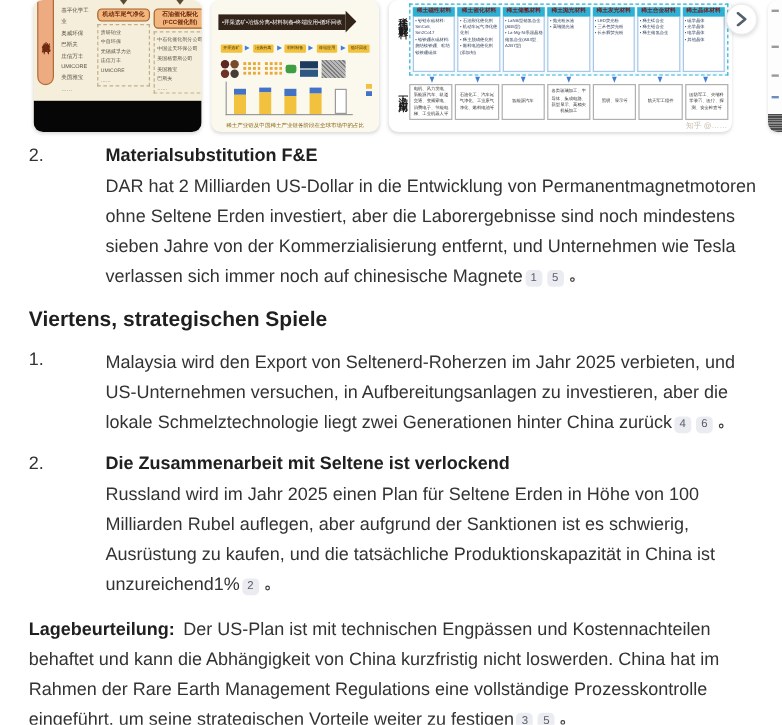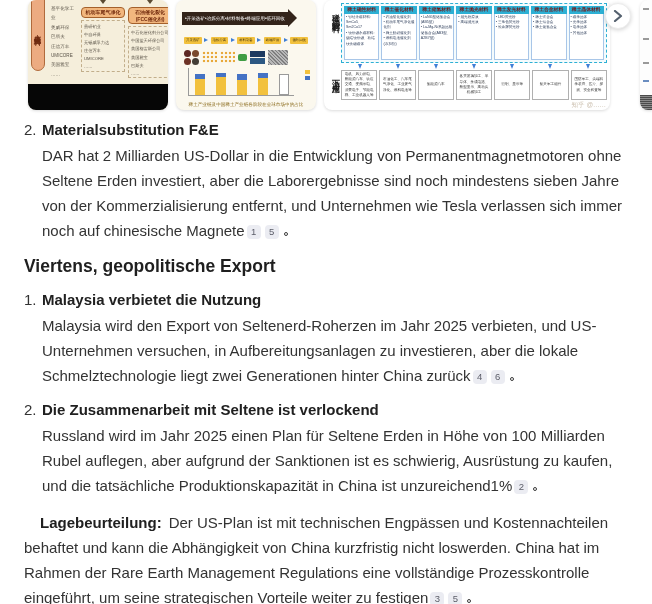--- a/index.html
+++ b/index.html
@@ -100,27 +100,27 @@
 
   
   .nextbtn { position:absolute; left:605px; top:3px; width:26px; height:26px; border-radius:50%;
              background:#fff; border:1px solid #ececec; box-shadow:0 1px 4px rgba(0,0,0,.18);
              display:flex; align-items:center; justify-content:center; cursor:pointer; }
 
   
   .content { padding:10px 20px 0 24px; color:#333; }
   .list-item { display:flex; margin-bottom:12px; }
   .num { width:18px; flex:0 0 18px; font-size:15px; line-height:20px; color:#333; }
-  .item-body { flex:1; max-width:590px; }
+  .item-body { flex:1; max-width:590px;margin-left:46px; }
   .item-title { font-size:15px; font-weight:bold; color:#202020; line-height:20px; margin-bottom:3px; }
   .para { font-size:15px; line-height:25px; color:#333; }
   h2.section { font-size:17.5px; font-weight:bold; color:#1f1f1f; line-height:22px;
                margin:2px 0 13px 0; }
   .assessment { margin-top:2px; max-width:608px; }
-  .bold-label { font-weight:bold; color:#202020; margin-right:7px;margin-left:16px; }
+  .bold-label { font-weight:bold; color:#202020; margin-right:7px; }
   .cite { display:inline-block; min-width:14px; height:14px; line-height:14px; text-align:center;
           background:#ebecf2; color:#5b5d68; font-size:9.5px; border-radius:4px;
           margin:0 2px; padding:0 2px; vertical-align:1px; cursor:pointer; }
   .cn-period { display:inline-block; width:4px; height:4px; border:1.3px solid #3c3c3c;
                border-radius:50%; margin-left:3px; }
 </style>
 </head>
 <body>
 
 <div class="carousel">
@@ -316,26 +316,25 @@
 <div class="content">
 
   <div class="list-item">
     <span class="num">2.</span>
     <div class="item-body">
       <div class="item-title">Materialsubstitution F&amp;E</div>
       <div class="para"><span>DAR hat 2 Milliarden US-Dollar in die Entwicklung von Permanentmagnetmotoren ohne Seltene Erden investiert, aber die Laborergebnisse sind noch mindestens sieben Jahre von der Kommerzialisierung entfernt, und Unternehmen wie Tesla verlassen sich immer noch auf chinesische Magnete</span><span class="cite">1</span><span class="cite">5</span><span class="cn-period"></span></div>
     </div>
   </div>
 
-  <h2 class="section">Viertens, geopolitische Export</h2>
+  <h2 class="section">Viertens, strategischen Spiele</h2>
 
   <div class="list-item">
     <span class="num">1.</span>
     <div class="item-body">
-      <div class="item-title">Malaysia verbietet die Nutzung</div>
       <div class="para"><span>Malaysia wird den Export von Seltenerd-Roherzen im Jahr 2025 verbieten, und US-Unternehmen versuchen, in Aufbereitungsanlagen zu investieren, aber die lokale Schmelztechnologie liegt zwei Generationen hinter China zurück</span><span class="cite">4</span><span class="cite">6</span><span class="cn-period"></span></div>
     </div>
   </div>
 
   <div class="list-item">
     <span class="num">2.</span>
     <div class="item-body">
       <div class="item-title">Die Zusammenarbeit mit Seltene ist verlockend</div>
       <div class="para"><span>Russland wird im Jahr 2025 einen Plan für Seltene Erden in Höhe von 100 Milliarden Rubel auflegen, aber aufgrund der Sanktionen ist es schwierig, Ausrüstung zu kaufen, und die tatsächliche Produktionskapazität in China ist unzureichend1%</span><span class="cite">2</span><span class="cn-period"></span></div>
     </div>

